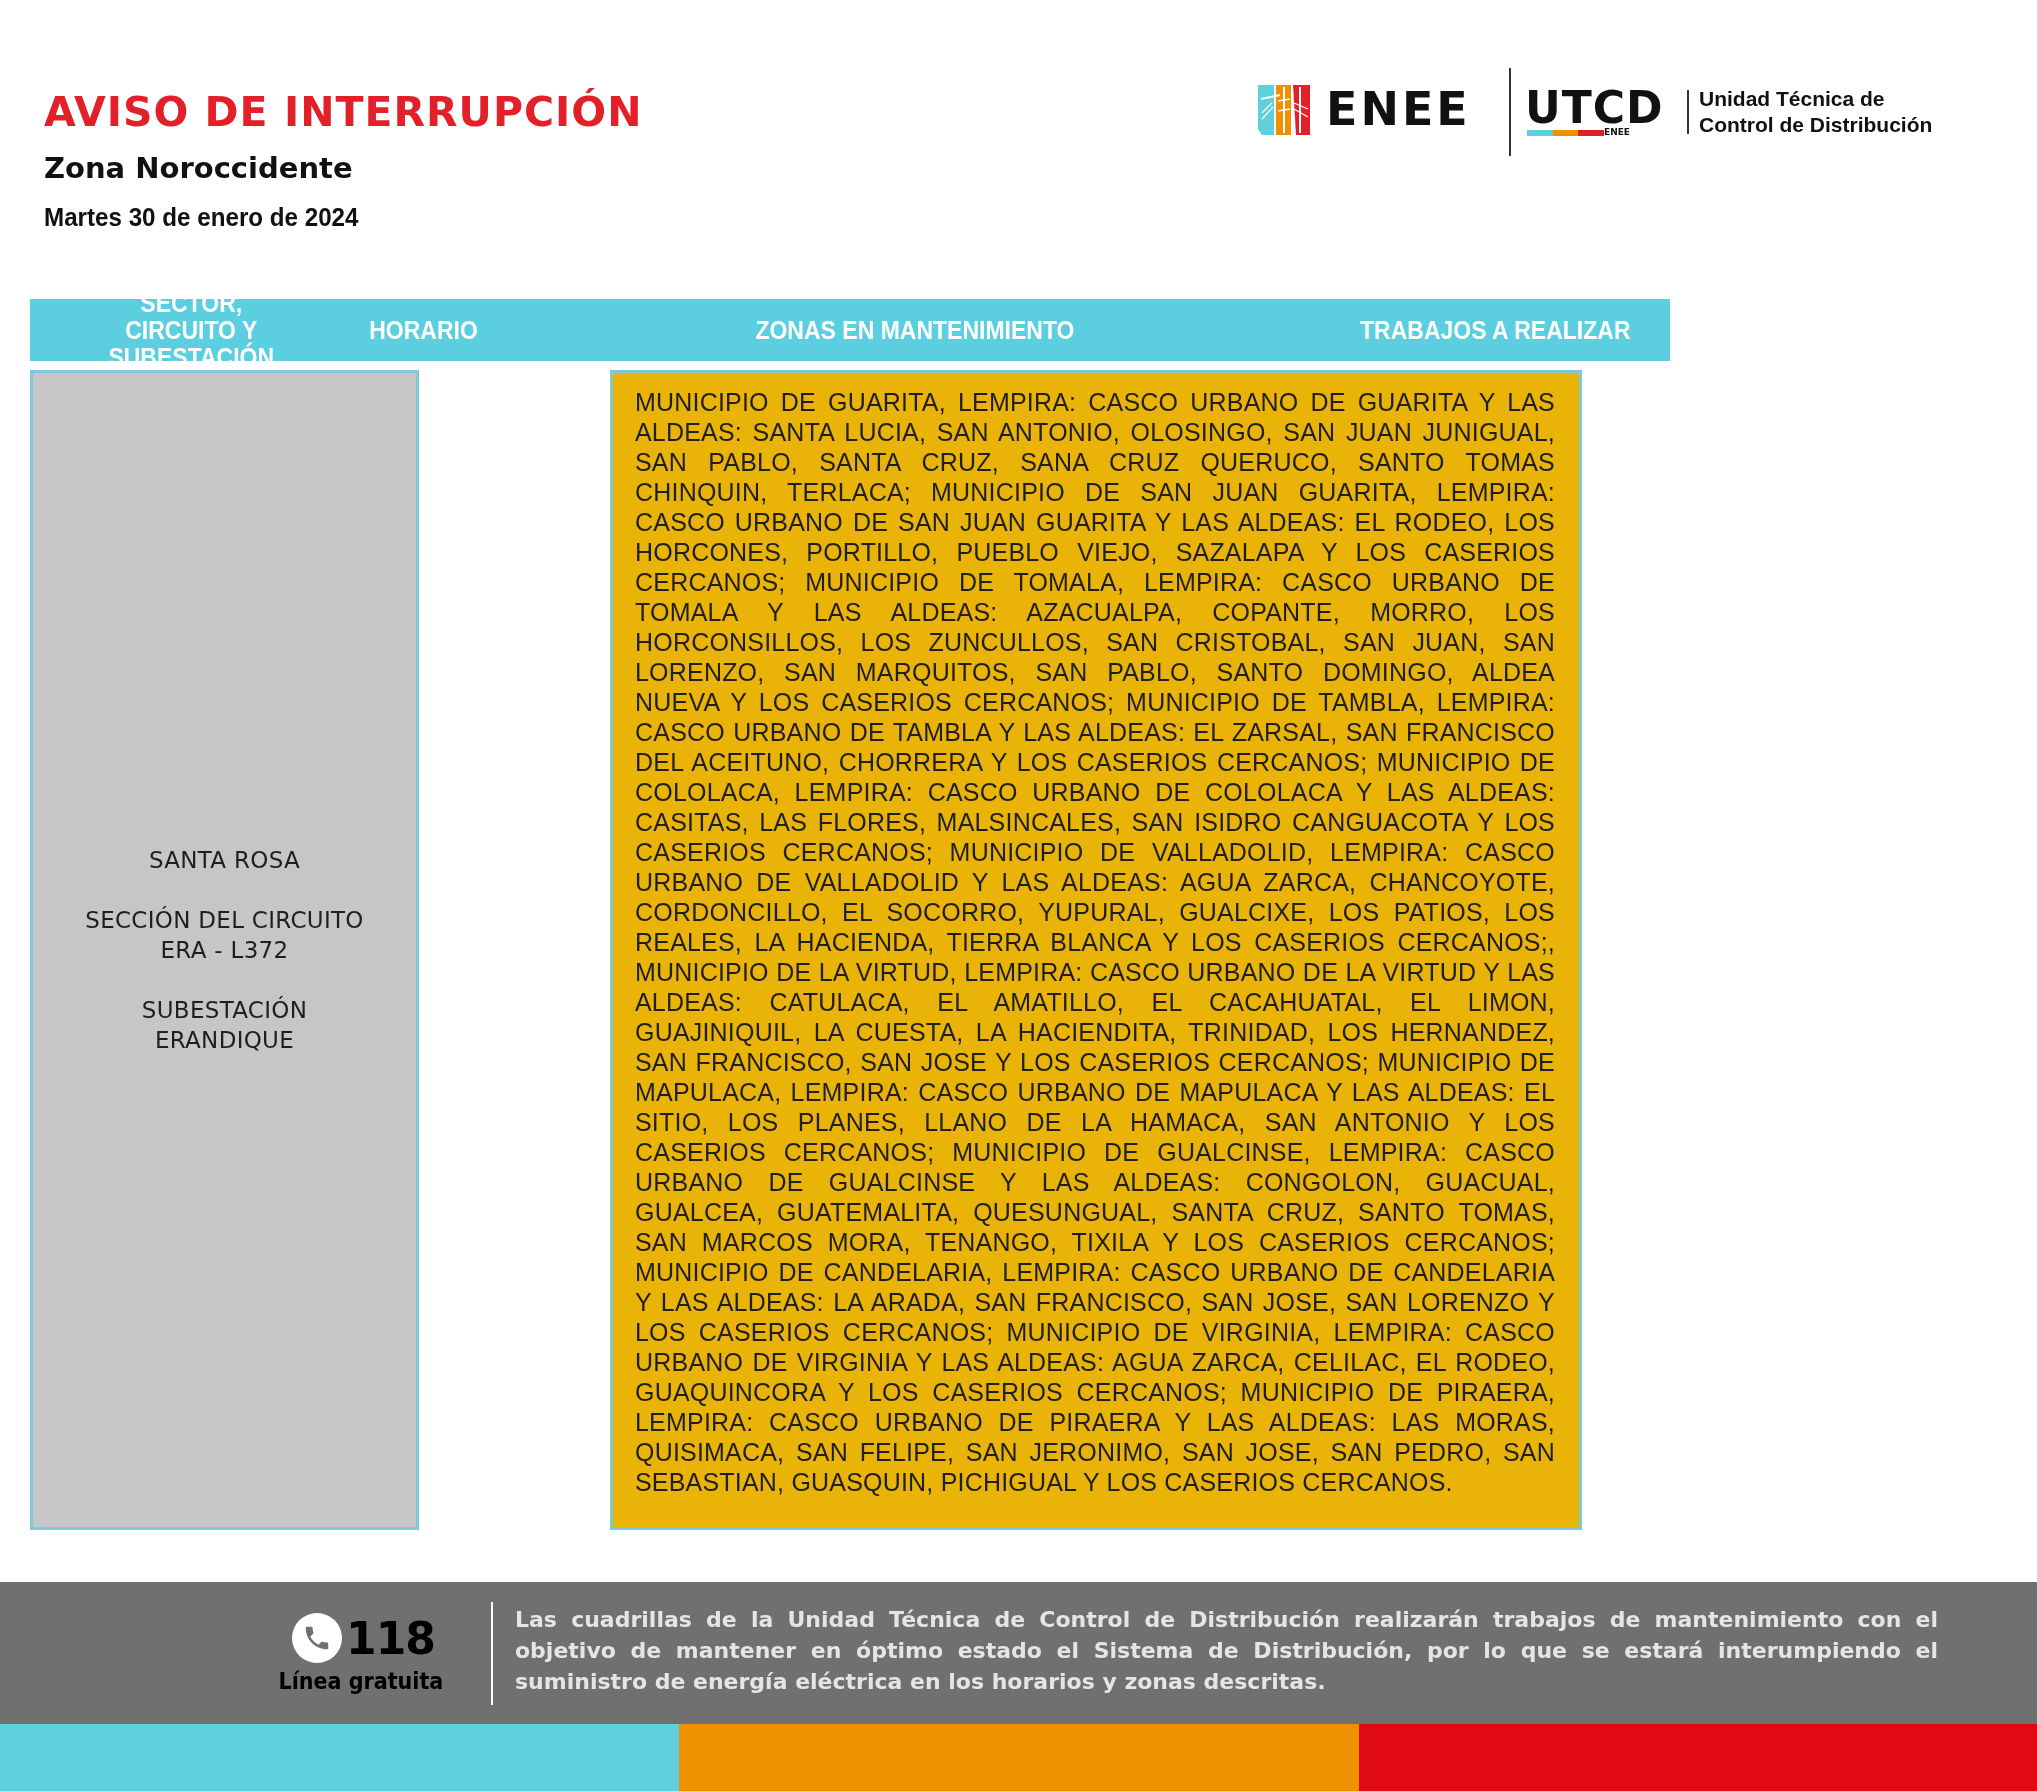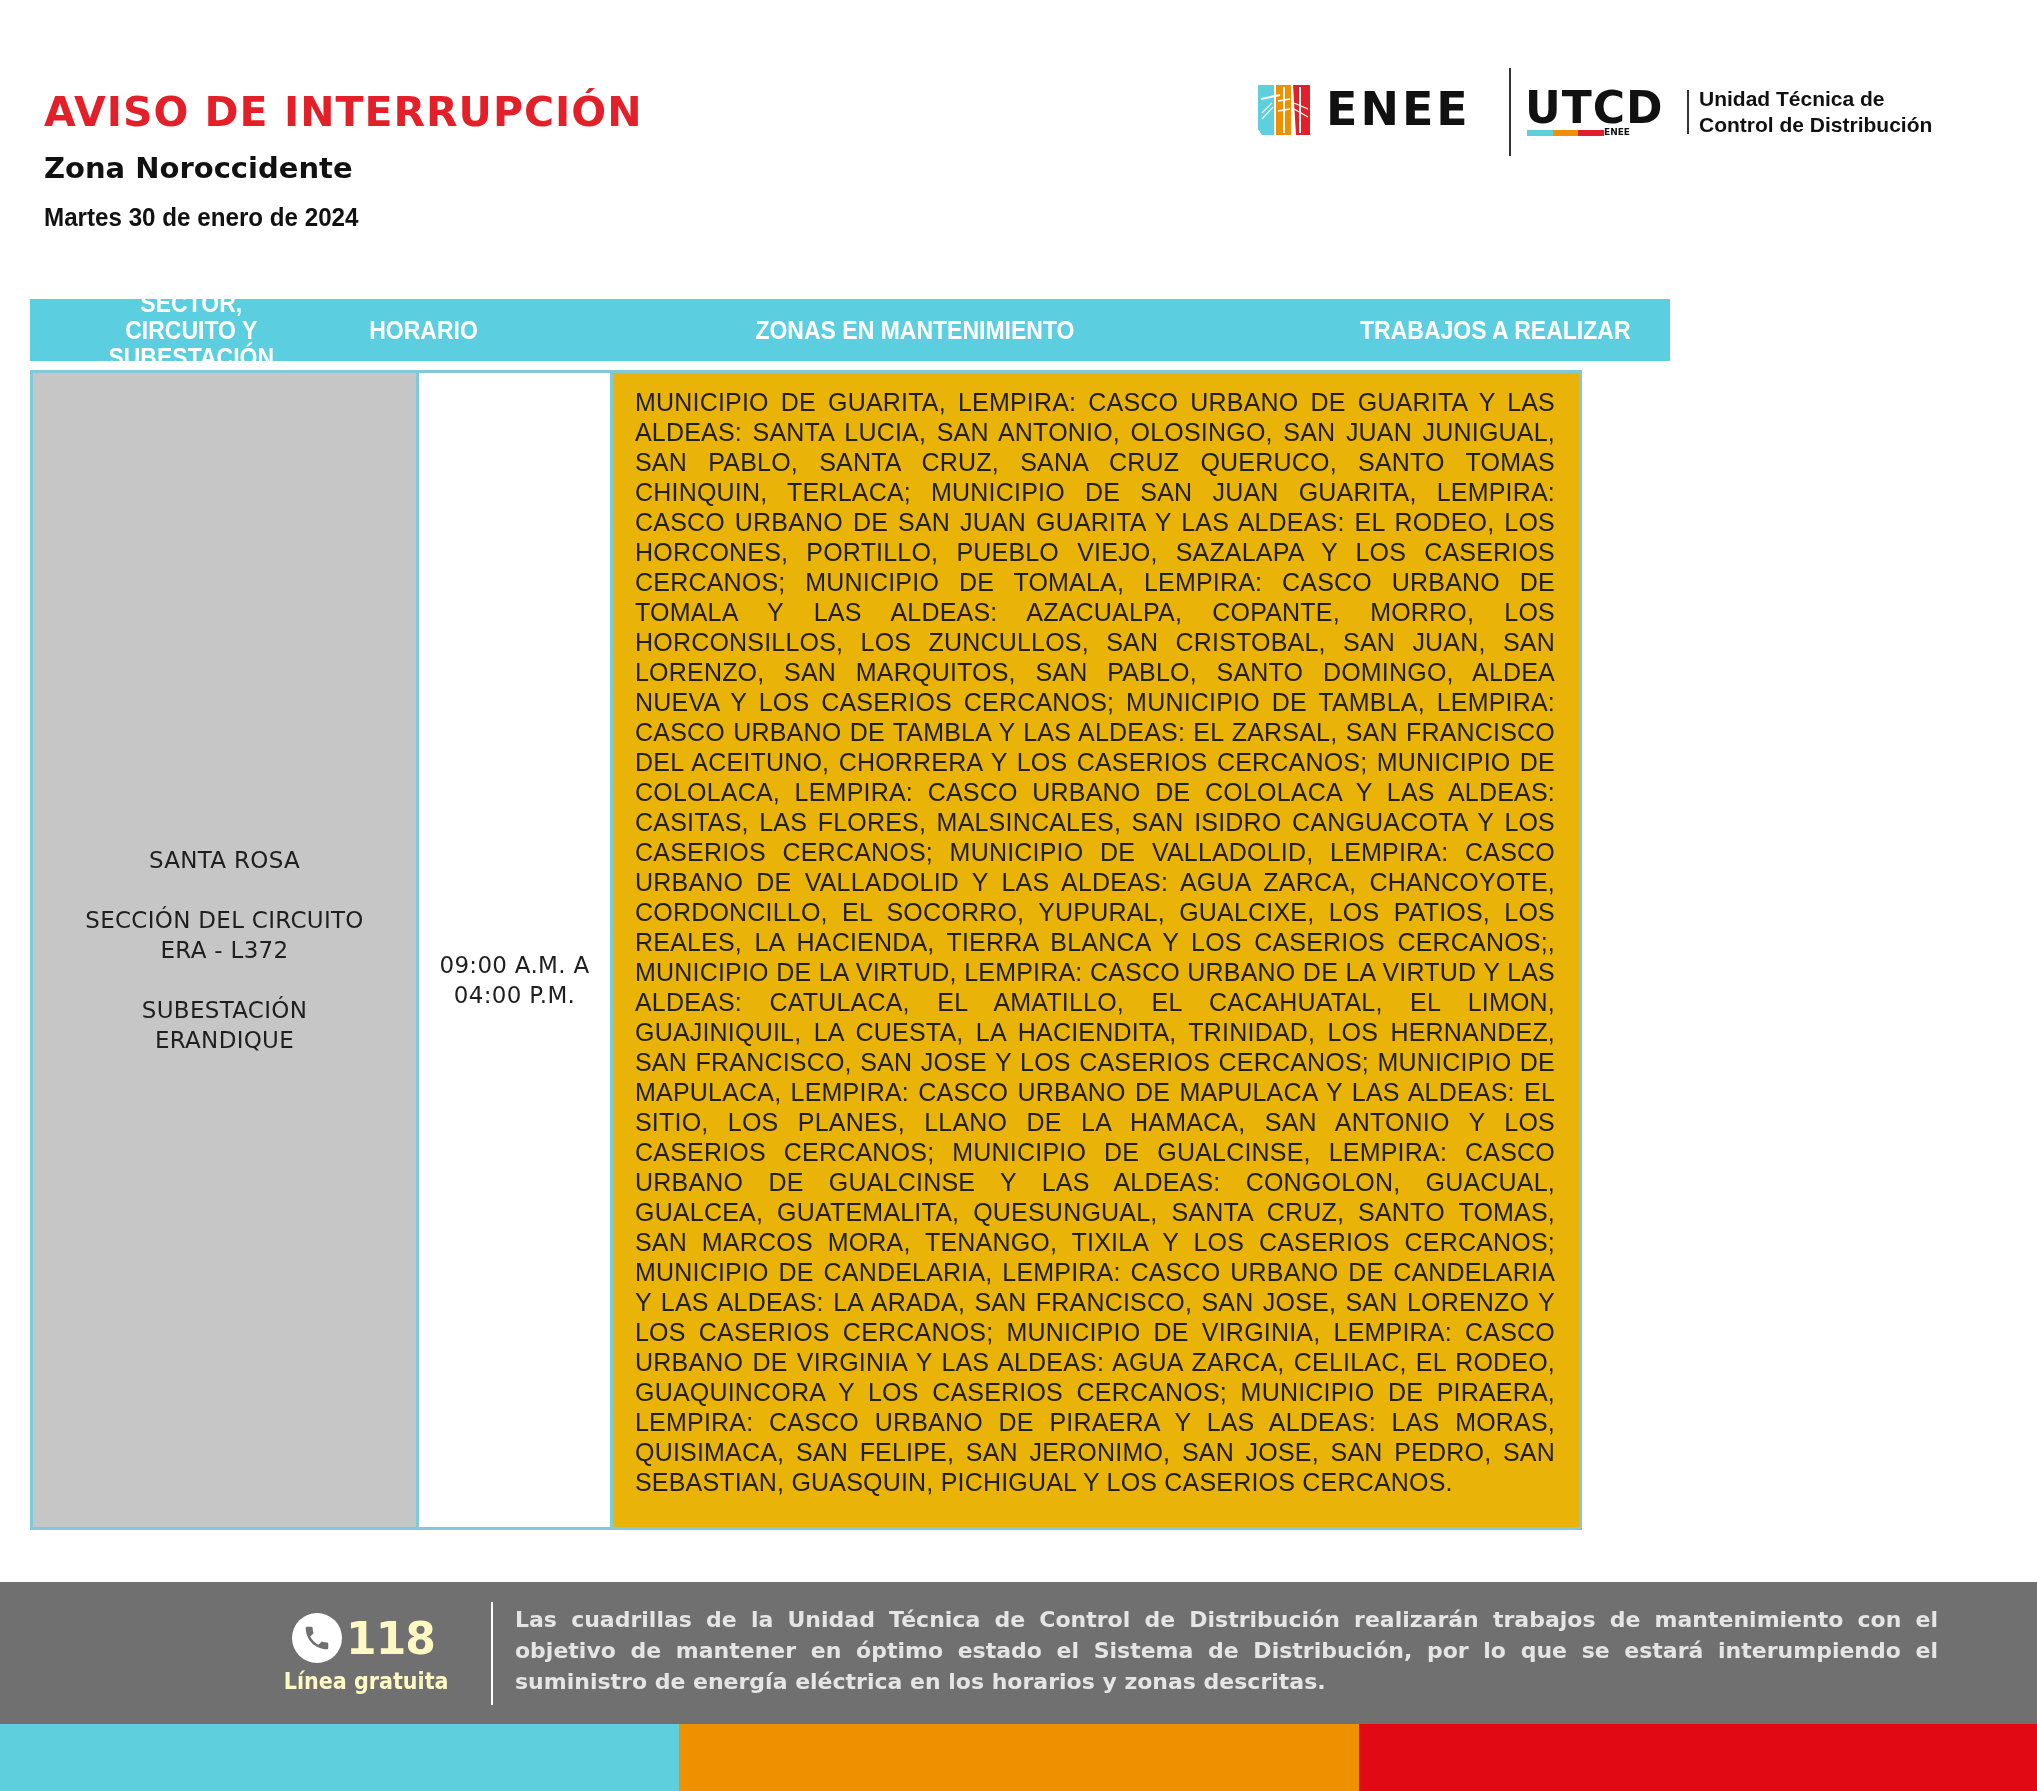--- a/index.html
+++ b/index.html
@@ -87,21 +87,21 @@
   .zones {
     padding: 14px 24px 0 22px;
     font-family: "Liberation Sans", sans-serif; font-size: 25px; line-height: 30px;
     text-align: justify; color: #1f1f1f; letter-spacing: 0.2px;
   }
 
   
   .footer {
     position: absolute; left: 0; top: 1582px; width: 2038px; height: 142px; background: #707070;
   }
-  .hotline { position: absolute; left: 269px; top: 28px; width: 189px; text-align: right; color: #fef9c3; }
+  .hotline { position: absolute; left: 269px; top: 28px; width: 189px; text-align: left; color: #000000; }
   .hotline .num-row { display: flex; align-items: center; justify-content: center; height: 56px; }
   .phone-circle {
     width: 50px; height: 50px; border-radius: 50%; background: #fff;
     display: flex; align-items: center; justify-content: center; margin-right: 4px;
   }
   .hotline .num {
     font-family: "DejaVu Sans", sans-serif; font-weight: bold; font-size: 44px; letter-spacing: -1px;
   }
   .hotline .free {
     font-family: "DejaVu Sans", sans-serif; font-weight: bold; font-size: 23px; margin-top: 2px;
@@ -161,23 +161,20 @@
   <div class="th th-3" style="width:969px;margin-left:0;">ZONAS EN MANTENIMIENTO</div>
   <div class="th th-4" style="width:415px;margin-left:0;">TRABAJOS A REALIZAR</div>
 </div>
 
 <div class="tbody">
   <div class="cell c1">
     <div class="celltext">SANTA ROSA</div>
     <div class="celltext" style="width:328px;">SECCIÓN DEL CIRCUITO ERA - L372</div>
     <div class="celltext" style="width:199px;">SUBESTACIÓN ERANDIQUE</div>
   </div>
-  <div class="cell c2">
-    <div class="celltext" style="width:169px;margin-top:60px;">09:00 A.M. A 04:00 P.M.</div>
-  </div>
   <div class="cell c3">
     <div class="zones">MUNICIPIO DE GUARITA, LEMPIRA: CASCO URBANO DE GUARITA Y LAS ALDEAS: SANTA LUCIA, SAN ANTONIO, OLOSINGO, SAN JUAN JUNIGUAL, SAN PABLO, SANTA CRUZ, SANA CRUZ QUERUCO, SANTO TOMAS CHINQUIN, TERLACA; MUNICIPIO DE SAN JUAN GUARITA, LEMPIRA: CASCO URBANO DE SAN JUAN GUARITA Y LAS ALDEAS: EL RODEO, LOS HORCONES, PORTILLO, PUEBLO VIEJO, SAZALAPA Y LOS CASERIOS CERCANOS; MUNICIPIO DE TOMALA, LEMPIRA: CASCO URBANO DE TOMALA Y LAS ALDEAS: AZACUALPA, COPANTE, MORRO, LOS HORCONSILLOS, LOS ZUNCULLOS, SAN CRISTOBAL, SAN JUAN, SAN LORENZO, SAN MARQUITOS, SAN PABLO, SANTO DOMINGO, ALDEA NUEVA Y LOS CASERIOS CERCANOS; MUNICIPIO DE TAMBLA, LEMPIRA: CASCO URBANO DE TAMBLA Y LAS ALDEAS: EL ZARSAL, SAN FRANCISCO DEL ACEITUNO, CHORRERA Y LOS CASERIOS CERCANOS; MUNICIPIO DE COLOLACA, LEMPIRA: CASCO URBANO DE COLOLACA Y LAS ALDEAS: CASITAS, LAS FLORES, MALSINCALES, SAN ISIDRO CANGUACOTA Y LOS CASERIOS CERCANOS; MUNICIPIO DE VALLADOLID, LEMPIRA: CASCO URBANO DE VALLADOLID Y LAS ALDEAS: AGUA ZARCA, CHANCOYOTE, CORDONCILLO, EL SOCORRO, YUPURAL, GUALCIXE, LOS PATIOS, LOS REALES, LA HACIENDA, TIERRA BLANCA Y LOS CASERIOS CERCANOS;, MUNICIPIO DE LA VIRTUD, LEMPIRA: CASCO URBANO DE LA VIRTUD Y LAS ALDEAS: CATULACA, EL AMATILLO, EL CACAHUATAL, EL LIMON, GUAJINIQUIL, LA CUESTA, LA HACIENDITA, TRINIDAD, LOS HERNANDEZ, SAN FRANCISCO, SAN JOSE Y LOS CASERIOS CERCANOS; MUNICIPIO DE MAPULACA, LEMPIRA: CASCO URBANO DE MAPULACA Y LAS ALDEAS: EL SITIO, LOS PLANES, LLANO DE LA HAMACA, SAN ANTONIO Y LOS CASERIOS CERCANOS; MUNICIPIO DE GUALCINSE, LEMPIRA: CASCO URBANO DE GUALCINSE Y LAS ALDEAS: CONGOLON, GUACUAL, GUALCEA, GUATEMALITA, QUESUNGUAL, SANTA CRUZ, SANTO TOMAS, SAN MARCOS MORA, TENANGO, TIXILA Y LOS CASERIOS CERCANOS; MUNICIPIO DE CANDELARIA, LEMPIRA: CASCO URBANO DE CANDELARIA Y LAS ALDEAS: LA ARADA, SAN FRANCISCO, SAN JOSE, SAN LORENZO Y LOS CASERIOS CERCANOS; MUNICIPIO DE VIRGINIA, LEMPIRA: CASCO URBANO DE VIRGINIA Y LAS ALDEAS: AGUA ZARCA, CELILAC, EL RODEO, GUAQUINCORA Y LOS CASERIOS CERCANOS; MUNICIPIO DE PIRAERA, LEMPIRA: CASCO URBANO DE PIRAERA Y LAS ALDEAS: LAS MORAS, QUISIMACA, SAN FELIPE, SAN JERONIMO, SAN JOSE, SAN PEDRO, SAN SEBASTIAN, GUASQUIN, PICHIGUAL Y LOS CASERIOS CERCANOS.</div>
   </div>
 </div>
 
 <div class="footer">
   <div class="hotline">
     <div class="num-row">
       <div class="phone-circle">
         <svg width="30" height="30" viewBox="0 0 24 24">

